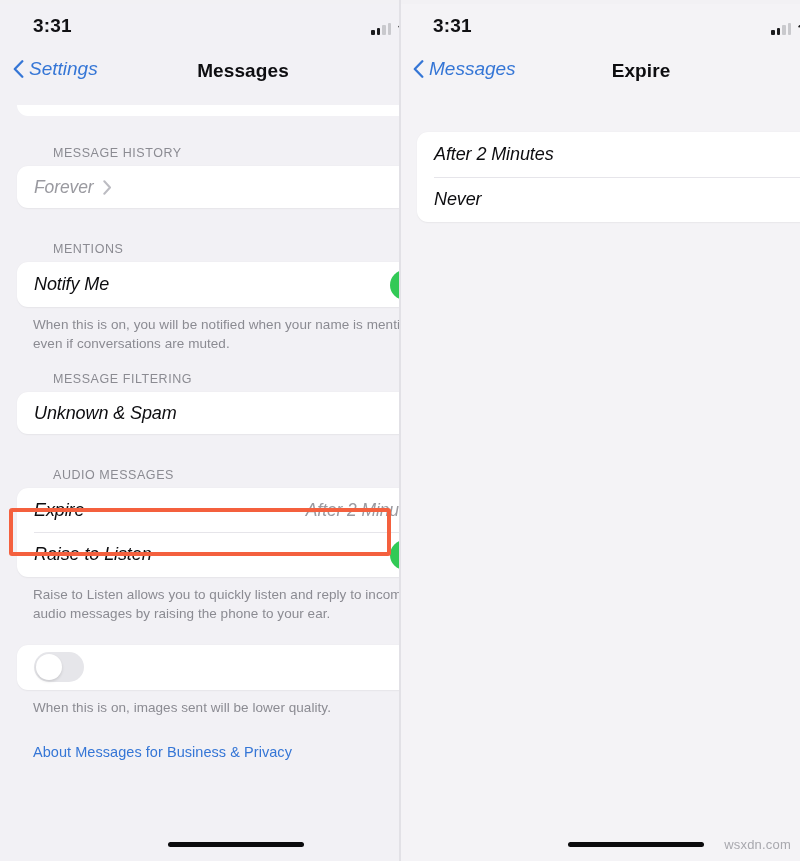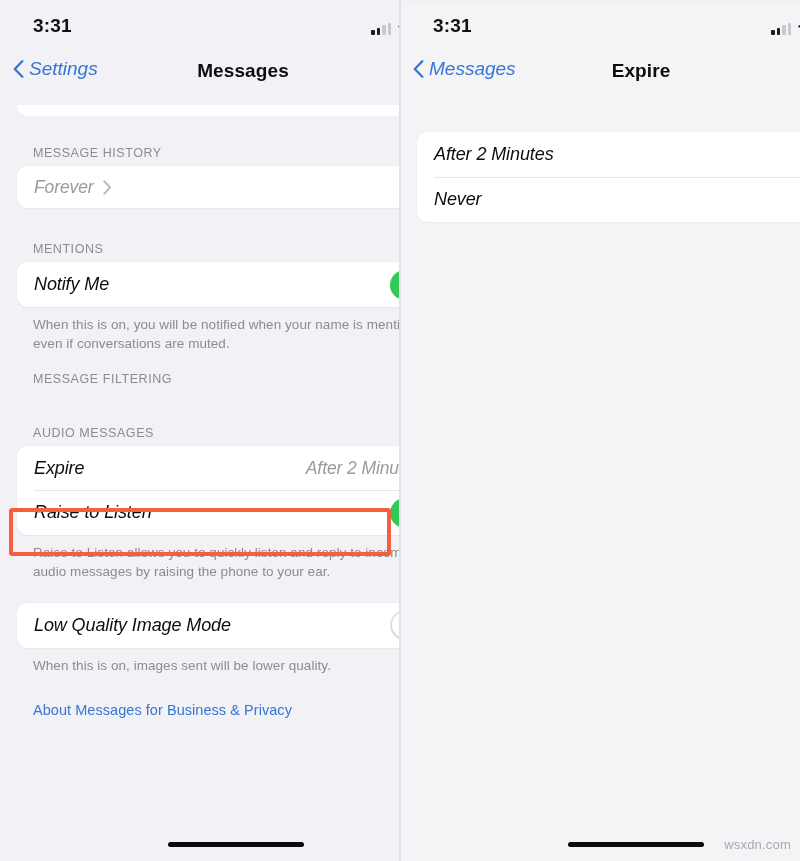--- a/index.html
+++ b/index.html
@@ -47,21 +47,21 @@
     position:absolute; left:0; right:0; top:10px; text-align:center;
     font-size:19px; font-weight:700; color:#0d0d10; letter-spacing:0.1px;
   }
   .panel-left .nav-title { padding-left:14px; }
   .panel-right .nav-title { padding-left:10px; }
 
   
   .scroll { position:relative; }
   .group-header {
     font-size:12.5px; color:#8b8b92; letter-spacing:0.55px;
-    padding:0 0 6px 33px; text-transform:uppercase;
+    padding:0 0 6px 33px; text-transform:uppercase;margin-left:20px;
   }
   .card {
     margin:0 17px; background:#ffffff; border-radius:11px;
     box-shadow:0 0.5px 1.5px rgba(0,0,0,0.05);
     overflow:hidden;
     font-style:italic;
   }
   .row {
     position:relative; display:flex; align-items:center;
     min-height:42px; padding:0 15px 0 17px;
@@ -185,20 +185,30 @@
           <span class="row-label">Notify Me</span>
           <span class="switch on">
               <span class="knob"></span>
             </span>
         </div>
       </div>
       <div class="footnote">When this is on, you will be notified when your name is mentioned even if conversations are muted.</div>
 
       <div style="height:19px"></div>
       <div class="group-header">MESSAGE FILTERING</div>
+      <div class="card">
+        <div class="row" style="min-height:42px">
+          <span class="row-label">Unknown &amp; Spam</span>
+          <span class="chev">
+            <svg viewBox="0 0 9 15" width="9" height="15">
+              <path d="M1.3 1.3 7 7.5l-5.7 6.2" stroke="#bcbcc2" stroke-width="2" fill="none" stroke-linecap="round" stroke-linejoin="round"></path>
+            </svg>
+          </span>
+        </div>
+      </div>
 
       <div style="height:34px"></div>
       <div class="group-header">AUDIO MESSAGES</div>
       <div class="card">
         <div class="row" style="min-height:44px">
           <span class="row-label">Expire</span>
           <span class="row-value">After 2 Minutes</span>
           <span class="chev">
             <svg viewBox="0 0 9 15" width="9" height="15">
               <path d="M1.3 1.3 7 7.5l-5.7 6.2" stroke="#bcbcc2" stroke-width="2" fill="none" stroke-linecap="round" stroke-linejoin="round"></path>
@@ -210,21 +220,20 @@
           <span class="switch on">
               <span class="knob"></span>
             </span>
         </div>
       </div>
       <div class="footnote">Raise to Listen allows you to quickly listen and reply to incoming audio messages by raising the phone to your ear.</div>
 
       <div style="height:21px"></div>
       <div class="card">
         <div class="row" style="min-height:45px">
-          <span class="row-label">Low Quality Image Mode</span>
           <span class="switch off">
               <span class="knob"></span>
             </span>
         </div>
       </div>
       <div class="footnote">When this is on, images sent will be lower quality.</div>
 
       <div style="height:27px"></div>
       <div class="link-row">About Messages for Business &amp; Privacy</div>
     </div>

